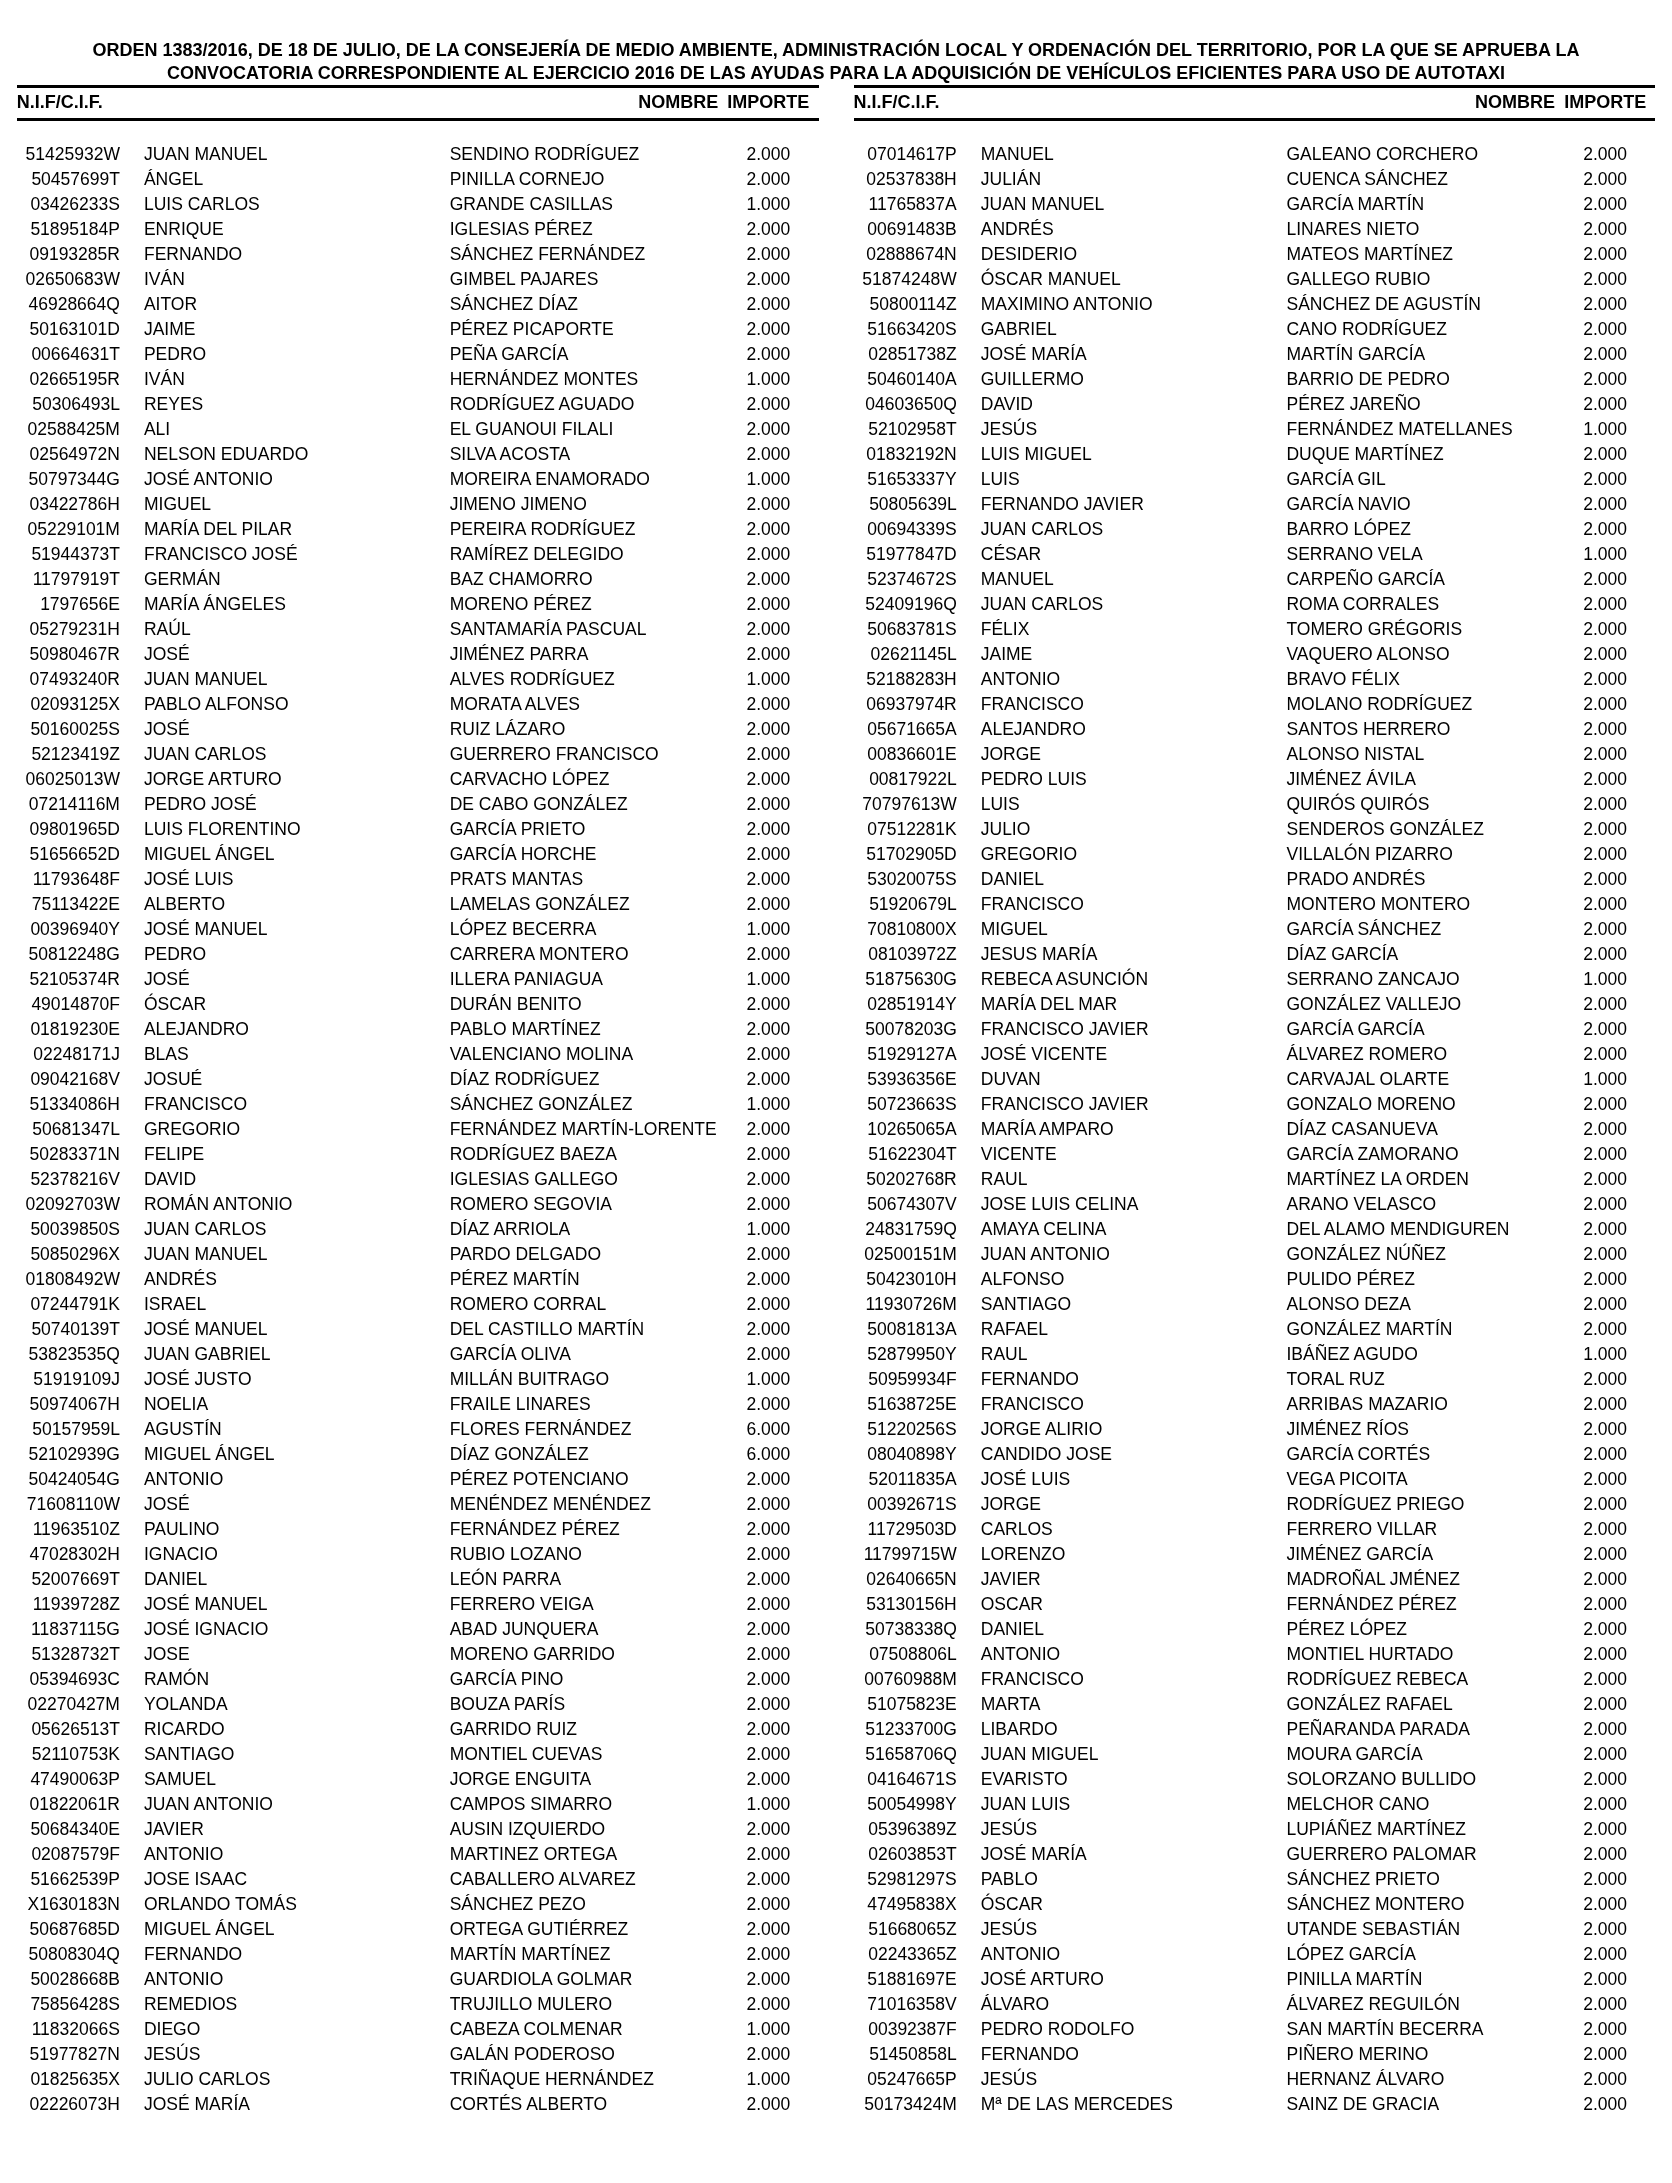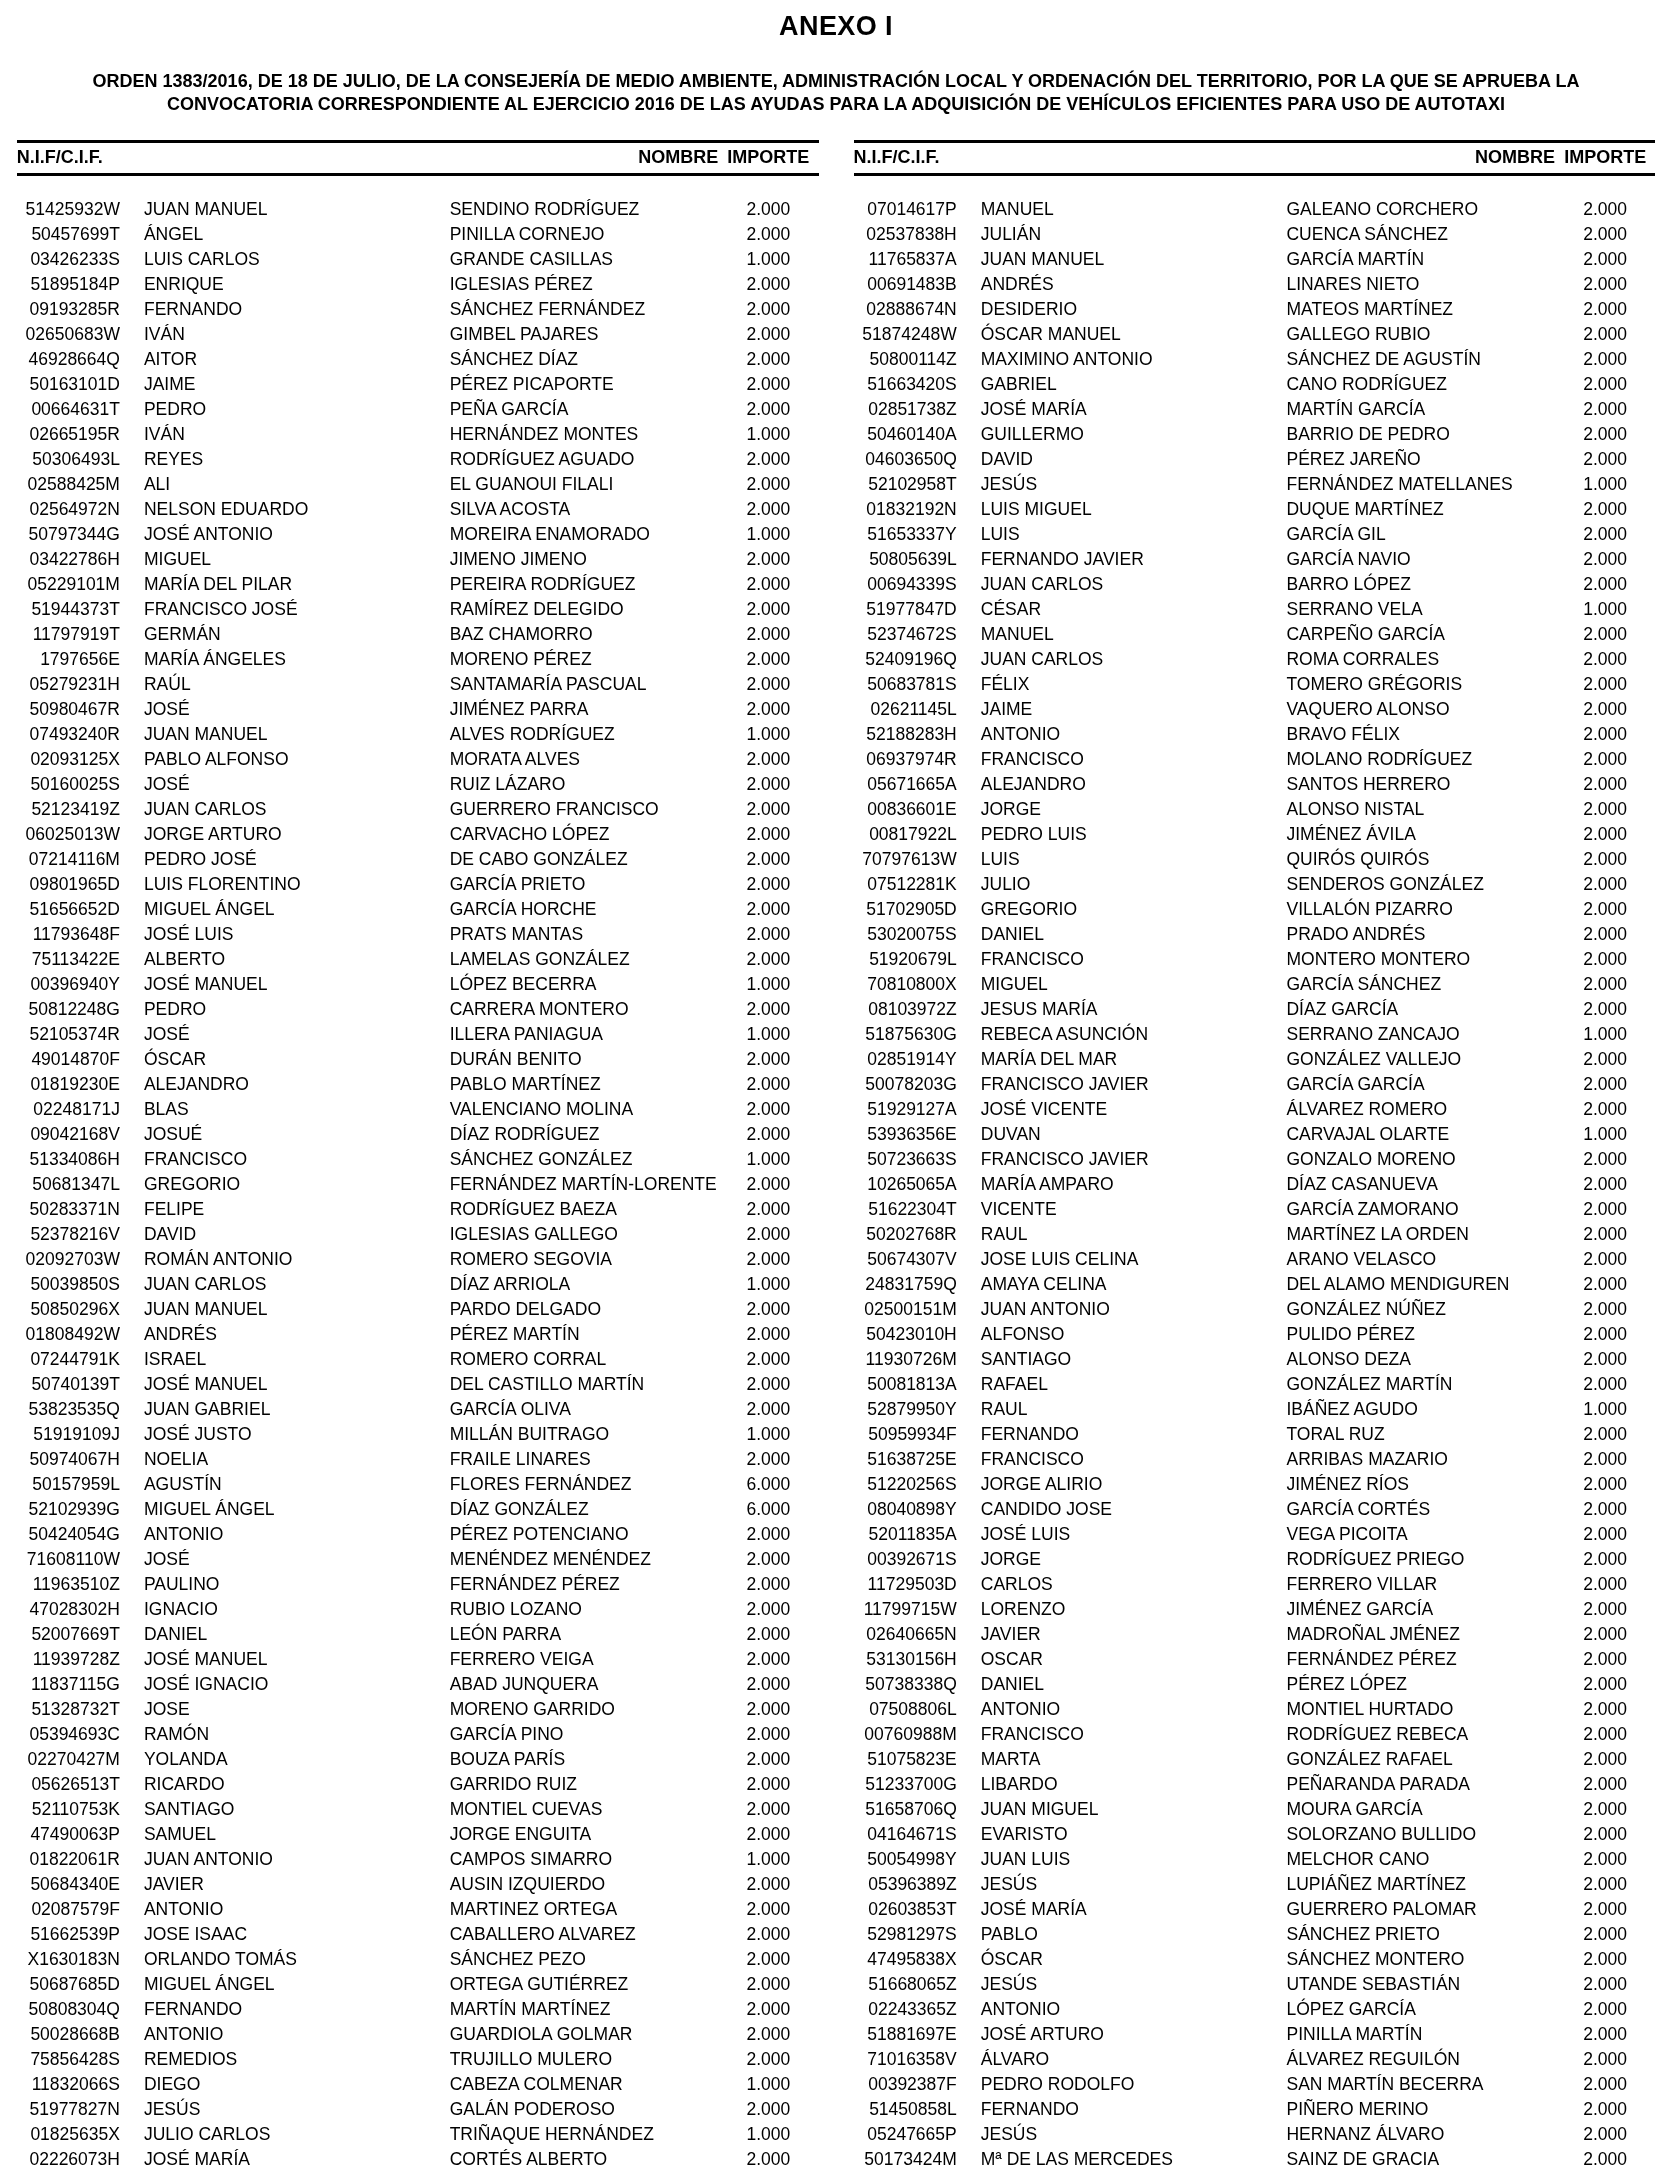--- a/index.html
+++ b/index.html
@@ -22,21 +22,20 @@
     margin: 28px auto 0 auto;
     max-width: 1612px;
     text-align: center;
     font-weight: bold;
     font-size: 18px;
     line-height: 23px;
   }
   .tables {
     display: flex;
     gap: 35px;
-    margin-top: 24px;
   }
   .tbl { flex: 1 1 0; min-width: 0; }
   .thead {
     display: flex;
     align-items: center;
     border-top: 3px solid #000;
     border-bottom: 3px solid #000;
     font-weight: bold;
     font-size: 18px;
     padding: 4.6px 0 5.3px 0;
@@ -56,21 +55,20 @@
   .c-imp   { width: 12.5%; text-align: center; }
   .h-nif    { width: 14%;   text-align: left; white-space: nowrap; }
   .h-nombre { width: 73.5%; text-align: right; padding-left: 91px; }
   .h-imp    { width: 12.5%; text-align: center; }
 </style>
 </head>
 <body>
 
 <div class="page">
 
-  <h1 class="doc-title">ANEXO I</h1>
 
   <p class="doc-subtitle">ORDEN 1383/2016, DE 18 DE JULIO, DE LA CONSEJERÍA DE MEDIO AMBIENTE, ADMINISTRACIÓN LOCAL Y ORDENACIÓN DEL TERRITORIO, POR LA QUE SE APRUEBA LA CONVOCATORIA CORRESPONDIENTE AL EJERCICIO 2016 DE LAS AYUDAS PARA LA ADQUISICIÓN DE VEHÍCULOS EFICIENTES PARA USO DE AUTOTAXI</p>
 
   <div class="tables">
 
     <div class="tbl">
       <div class="thead">
         <span class="h-nif">N.I.F/C.I.F.</span>
         <span class="h-nombre">NOMBRE</span>
         <span class="h-imp">IMPORTE</span>

